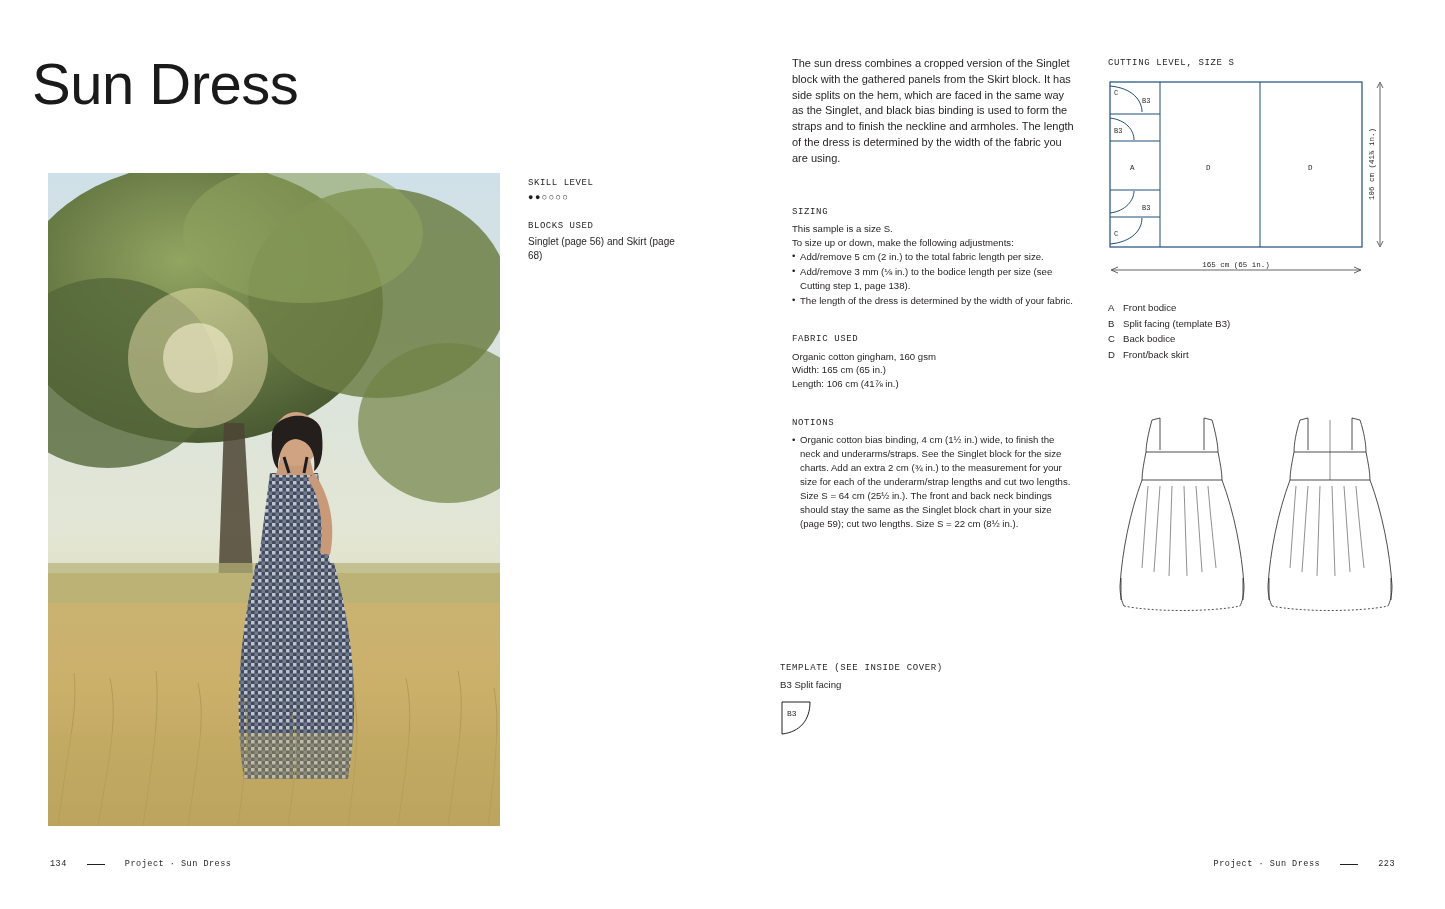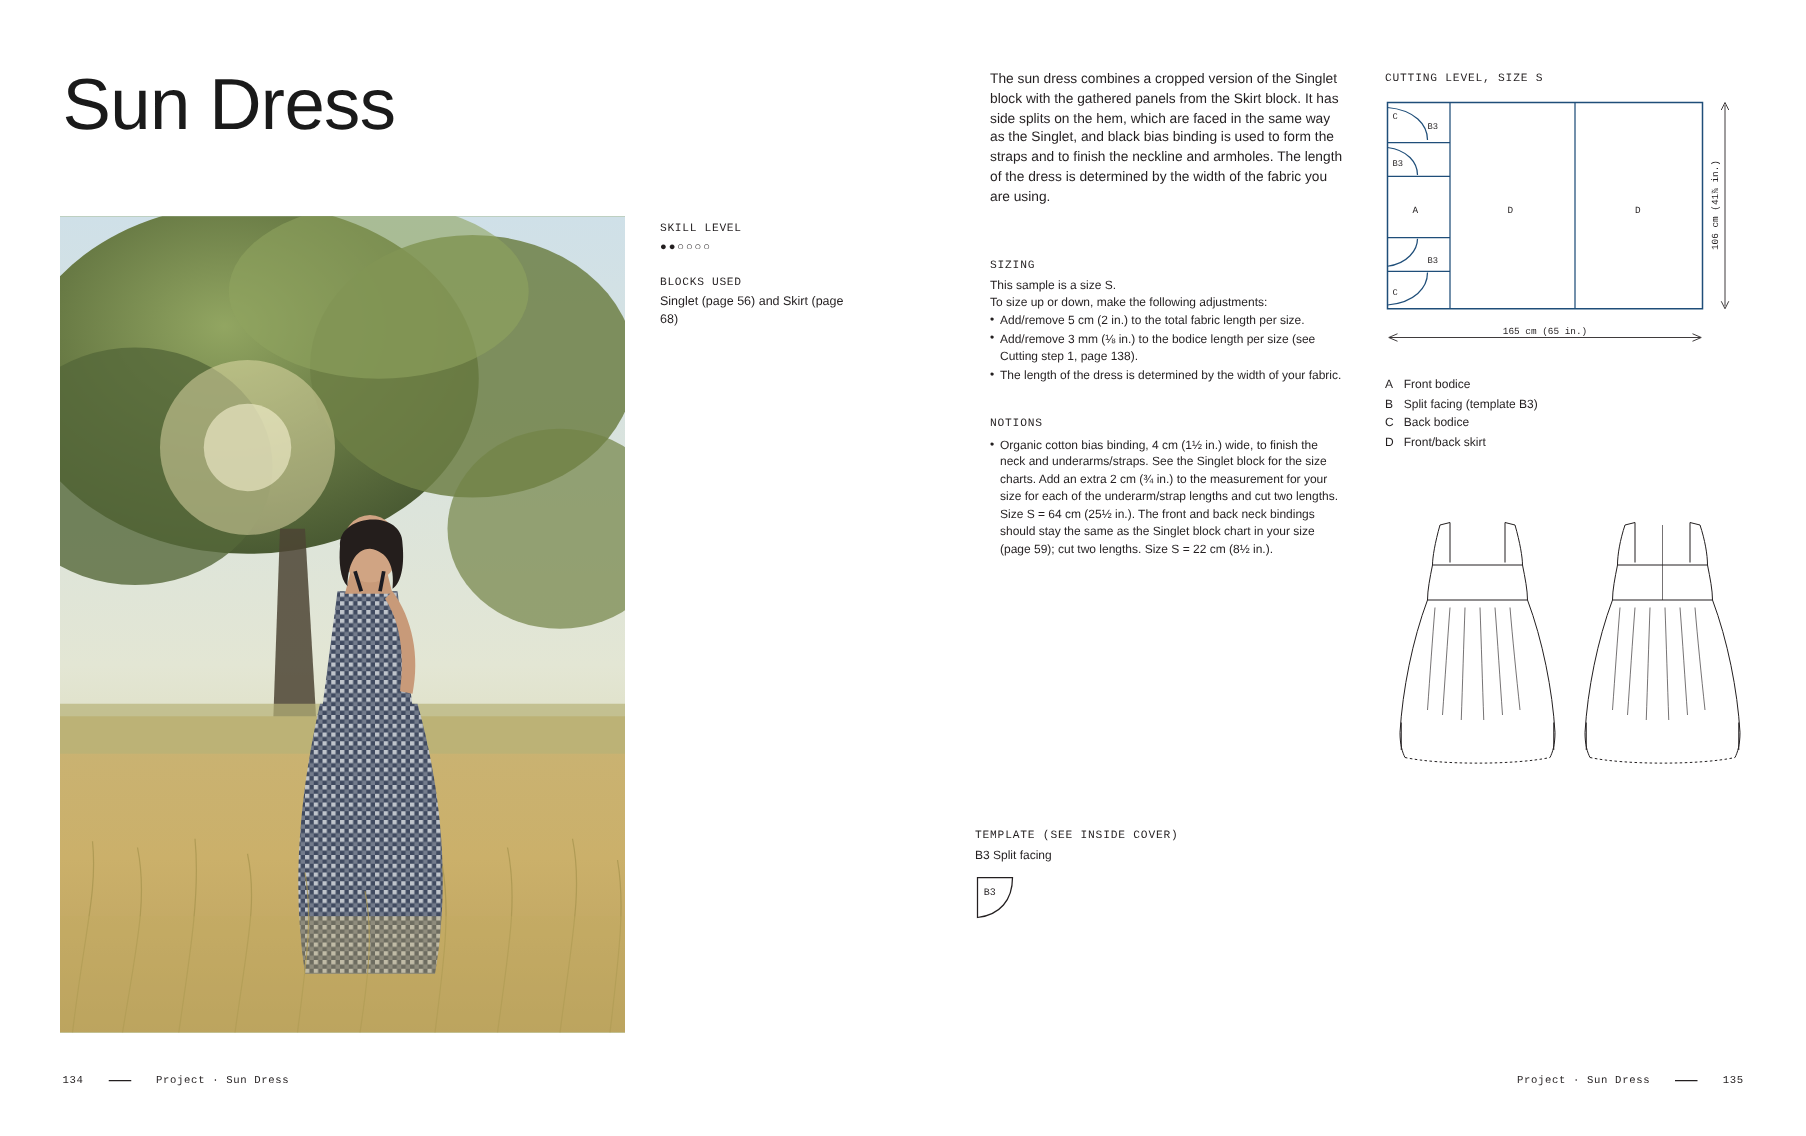--- a/index.html
+++ b/index.html
@@ -26,21 +26,21 @@
     width: 722px;
     height: 909px;
   }
   .page-right {
     position: relative;
     width: 723px;
     height: 909px;
   }
   .title {
     position: absolute;
-    left: 50px;
+    left: 32px;
     top: 55px;
     font-size: 58px;
     font-weight: 400;
     letter-spacing: -0.5px;
     color: #1a1a1a;
     line-height: 1;
     font-family: "Liberation Sans", sans-serif;
   }
   .photo {
     position: absolute;
@@ -297,20 +297,26 @@
         <div class="sec-label">SIZING</div>
         <div>This sample is a size S.</div>
         <div>To size up or down, make the following adjustments:</div>
         <ul class="bul">
           <li>Add/remove 5 cm (2 in.) to the total fabric length per size.</li>
           <li>Add/remove 3 mm (⅛ in.) to the bodice length per size (see Cutting step 1, page 138).</li>
           <li>The length of the dress is determined by the width of your fabric.</li>
         </ul>
       </div>
 
+      <div class="sec">
+        <div class="sec-label">FABRIC USED</div>
+        <div>Organic cotton gingham, 160 gsm</div>
+        <div>Width: 165 cm (65 in.)</div>
+        <div>Length: 106 cm (41⅞ in.)</div>
+      </div>
 
       <div class="sec">
         <div class="sec-label">NOTIONS</div>
         <ul class="bul">
           <li>Organic cotton bias binding, 4 cm (1½ in.) wide, to finish the neck and underarms/straps. See the Singlet block for the size charts. Add an extra 2 cm (¾ in.) to the measurement for your size for each of the underarm/strap lengths and cut two lengths. Size S = 64 cm (25½ in.). The front and back neck bindings should stay the same as the Singlet block chart in your size (page 59); cut two lengths. Size S = 22 cm (8½ in.).</li>
         </ul>
       </div>
     </div>
 
     <div class="template-sec">
@@ -440,16 +446,16 @@
             <path d="M13 178 L13 200"></path>
             <path d="M135 178 L135 200"></path>
           </g>
         </g>
       </svg>
     </div>
 
     <div class="folio folio-right">
       <span>Project · Sun Dress</span>
       <span class="rule"></span>
-      <span>135</span>
+      <span>223</span>
     </div>
   </div>
 </div>
 
 </body></html>

